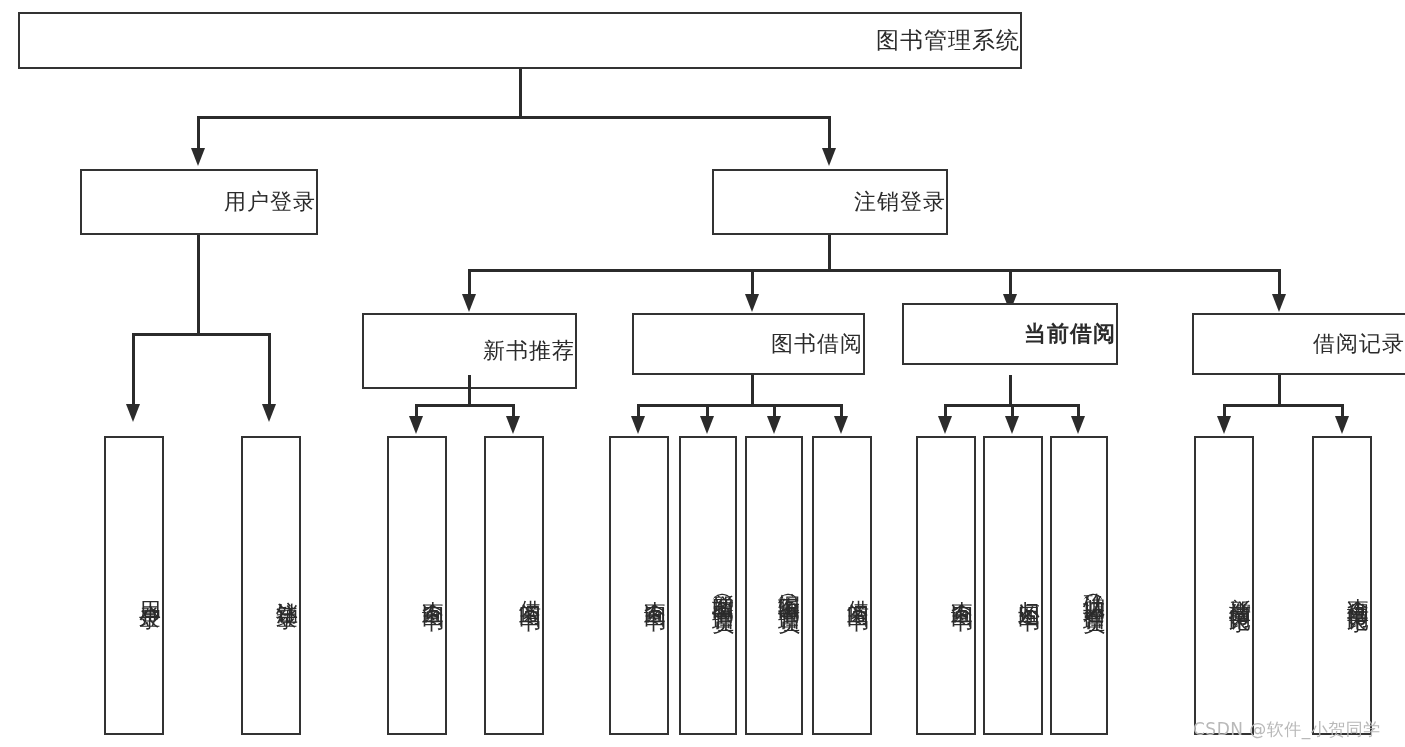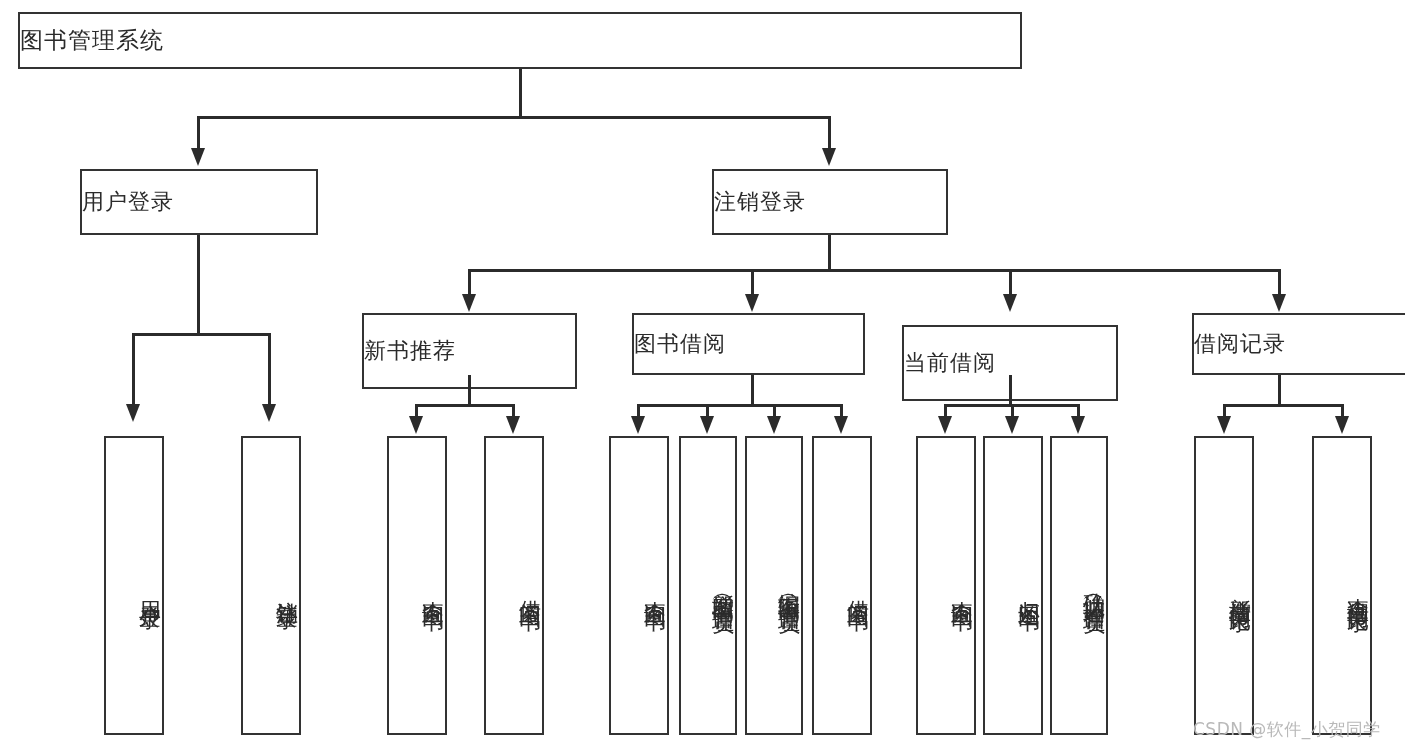--- a/index.html
+++ b/index.html
@@ -17,21 +17,21 @@
     background: #ffffff;
     overflow: hidden;
   }
   .node {
     position: absolute;
     box-sizing: border-box;
     background: #ffffff;
     border: 2.5px solid #333333;
     display: flex;
     align-items: center;
-    justify-content: flex-start;
+    justify-content: flex-end;
     color: #2b2b2b;
   }
   .node-root {
     font-size: 23px;
     letter-spacing: 1px;
   }
   .node-l2 {
     font-size: 22px;
     letter-spacing: 1px;
   }
@@ -120,21 +120,21 @@
   <div class="arrow" style="left:1003px; top:294px;"></div>
   <div class="conn vline" style="left:1278px; top:269px; width:2.5px; height:28px;"></div>
   <div class="arrow" style="left:1272px; top:294px;"></div>
 
   <div class="node node-l3" style="left:362px; top:313px; width:215px; height:76px;">
     <span class="node-label">新书推荐</span>
   </div>
   <div class="node node-l3" style="left:632px; top:313px; width:233px; height:62px;">
     <span class="node-label">图书借阅</span>
   </div>
-  <div class="node node-l3" style="left:902px; top:325px; width:216px; height:76px;">
+  <div class="node node-l3" style="left:902px; top:303px; width:216px; height:62px;font-weight:bold;">
     <span class="node-label">当前借阅</span>
   </div>
   <div class="node node-l3" style="left:1172px; top:313px; width:215px; height:62px;margin-left:20px;">
     <span class="node-label">借阅记录</span>
   </div>
 
   <div class="conn vline" style="left:468px; top:375px; width:2.5px; height:31px;"></div>
   <div class="conn hline" style="left:415px; top:404px; width:100px; height:2.5px;"></div>
   <div class="conn vline" style="left:415px; top:404px; width:2.5px; height:14px;"></div>
   <div class="arrow" style="left:409px; top:416px;"></div>

